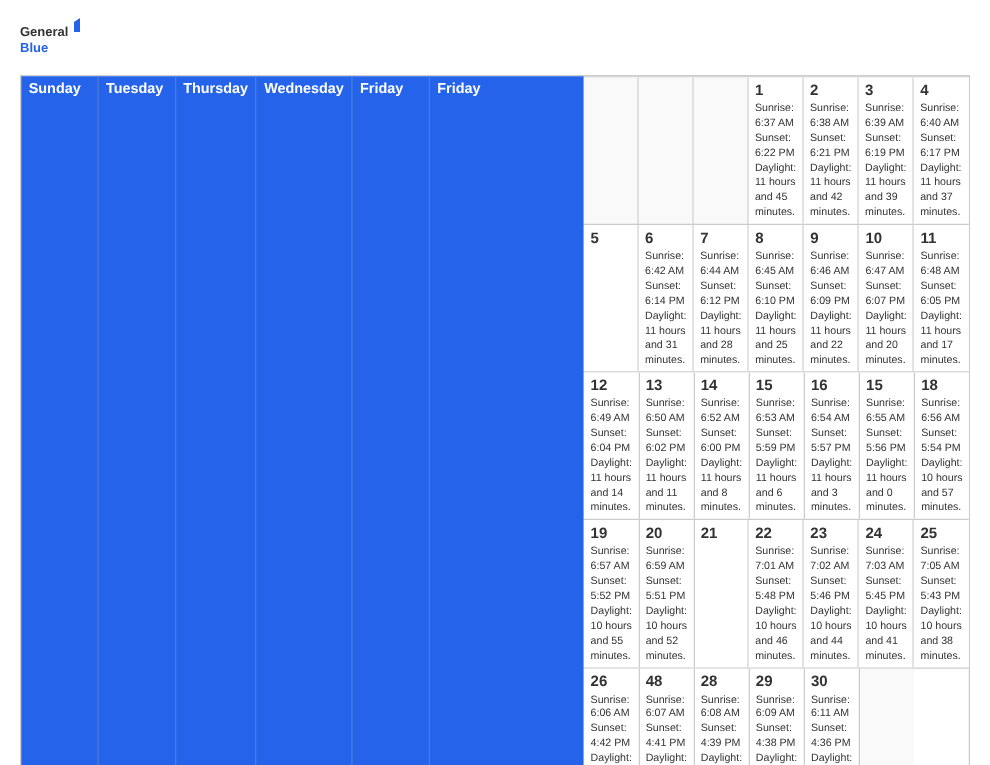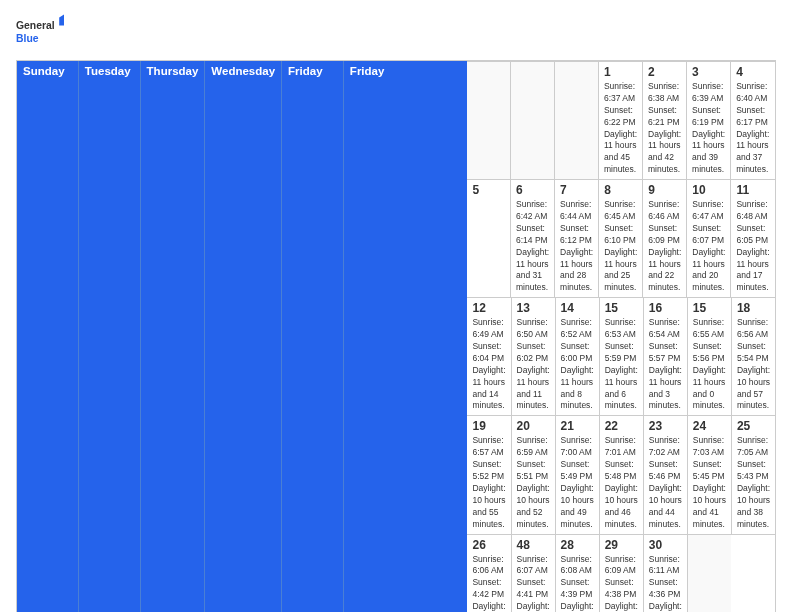--- a/index.html
+++ b/index.html
@@ -207,21 +207,20 @@
           <div class="cal-cell">
             <div class="day-num">19</div>
             <div class="day-info">Sunrise: 6:57 AM<br>Sunset: 5:52 PM<br>Daylight: 10 hours and 55 minutes.</div>
           </div>
           <div class="cal-cell">
             <div class="day-num">20</div>
             <div class="day-info">Sunrise: 6:59 AM<br>Sunset: 5:51 PM<br>Daylight: 10 hours and 52 minutes.</div>
           </div>
           <div class="cal-cell">
             <div class="day-num">21</div>
-            <div class="day-info">Sunrise: 7:00 AM<br>Sunset: 5:49 PM<br>Daylight: 10 hours and 49 minutes.</div>
           </div>
           <div class="cal-cell">
             <div class="day-num">22</div>
             <div class="day-info">Sunrise: 7:01 AM<br>Sunset: 5:48 PM<br>Daylight: 10 hours and 46 minutes.</div>
           </div>
           <div class="cal-cell">
             <div class="day-num">23</div>
             <div class="day-info">Sunrise: 7:02 AM<br>Sunset: 5:46 PM<br>Daylight: 10 hours and 44 minutes.</div>
           </div>
           <div class="cal-cell">

